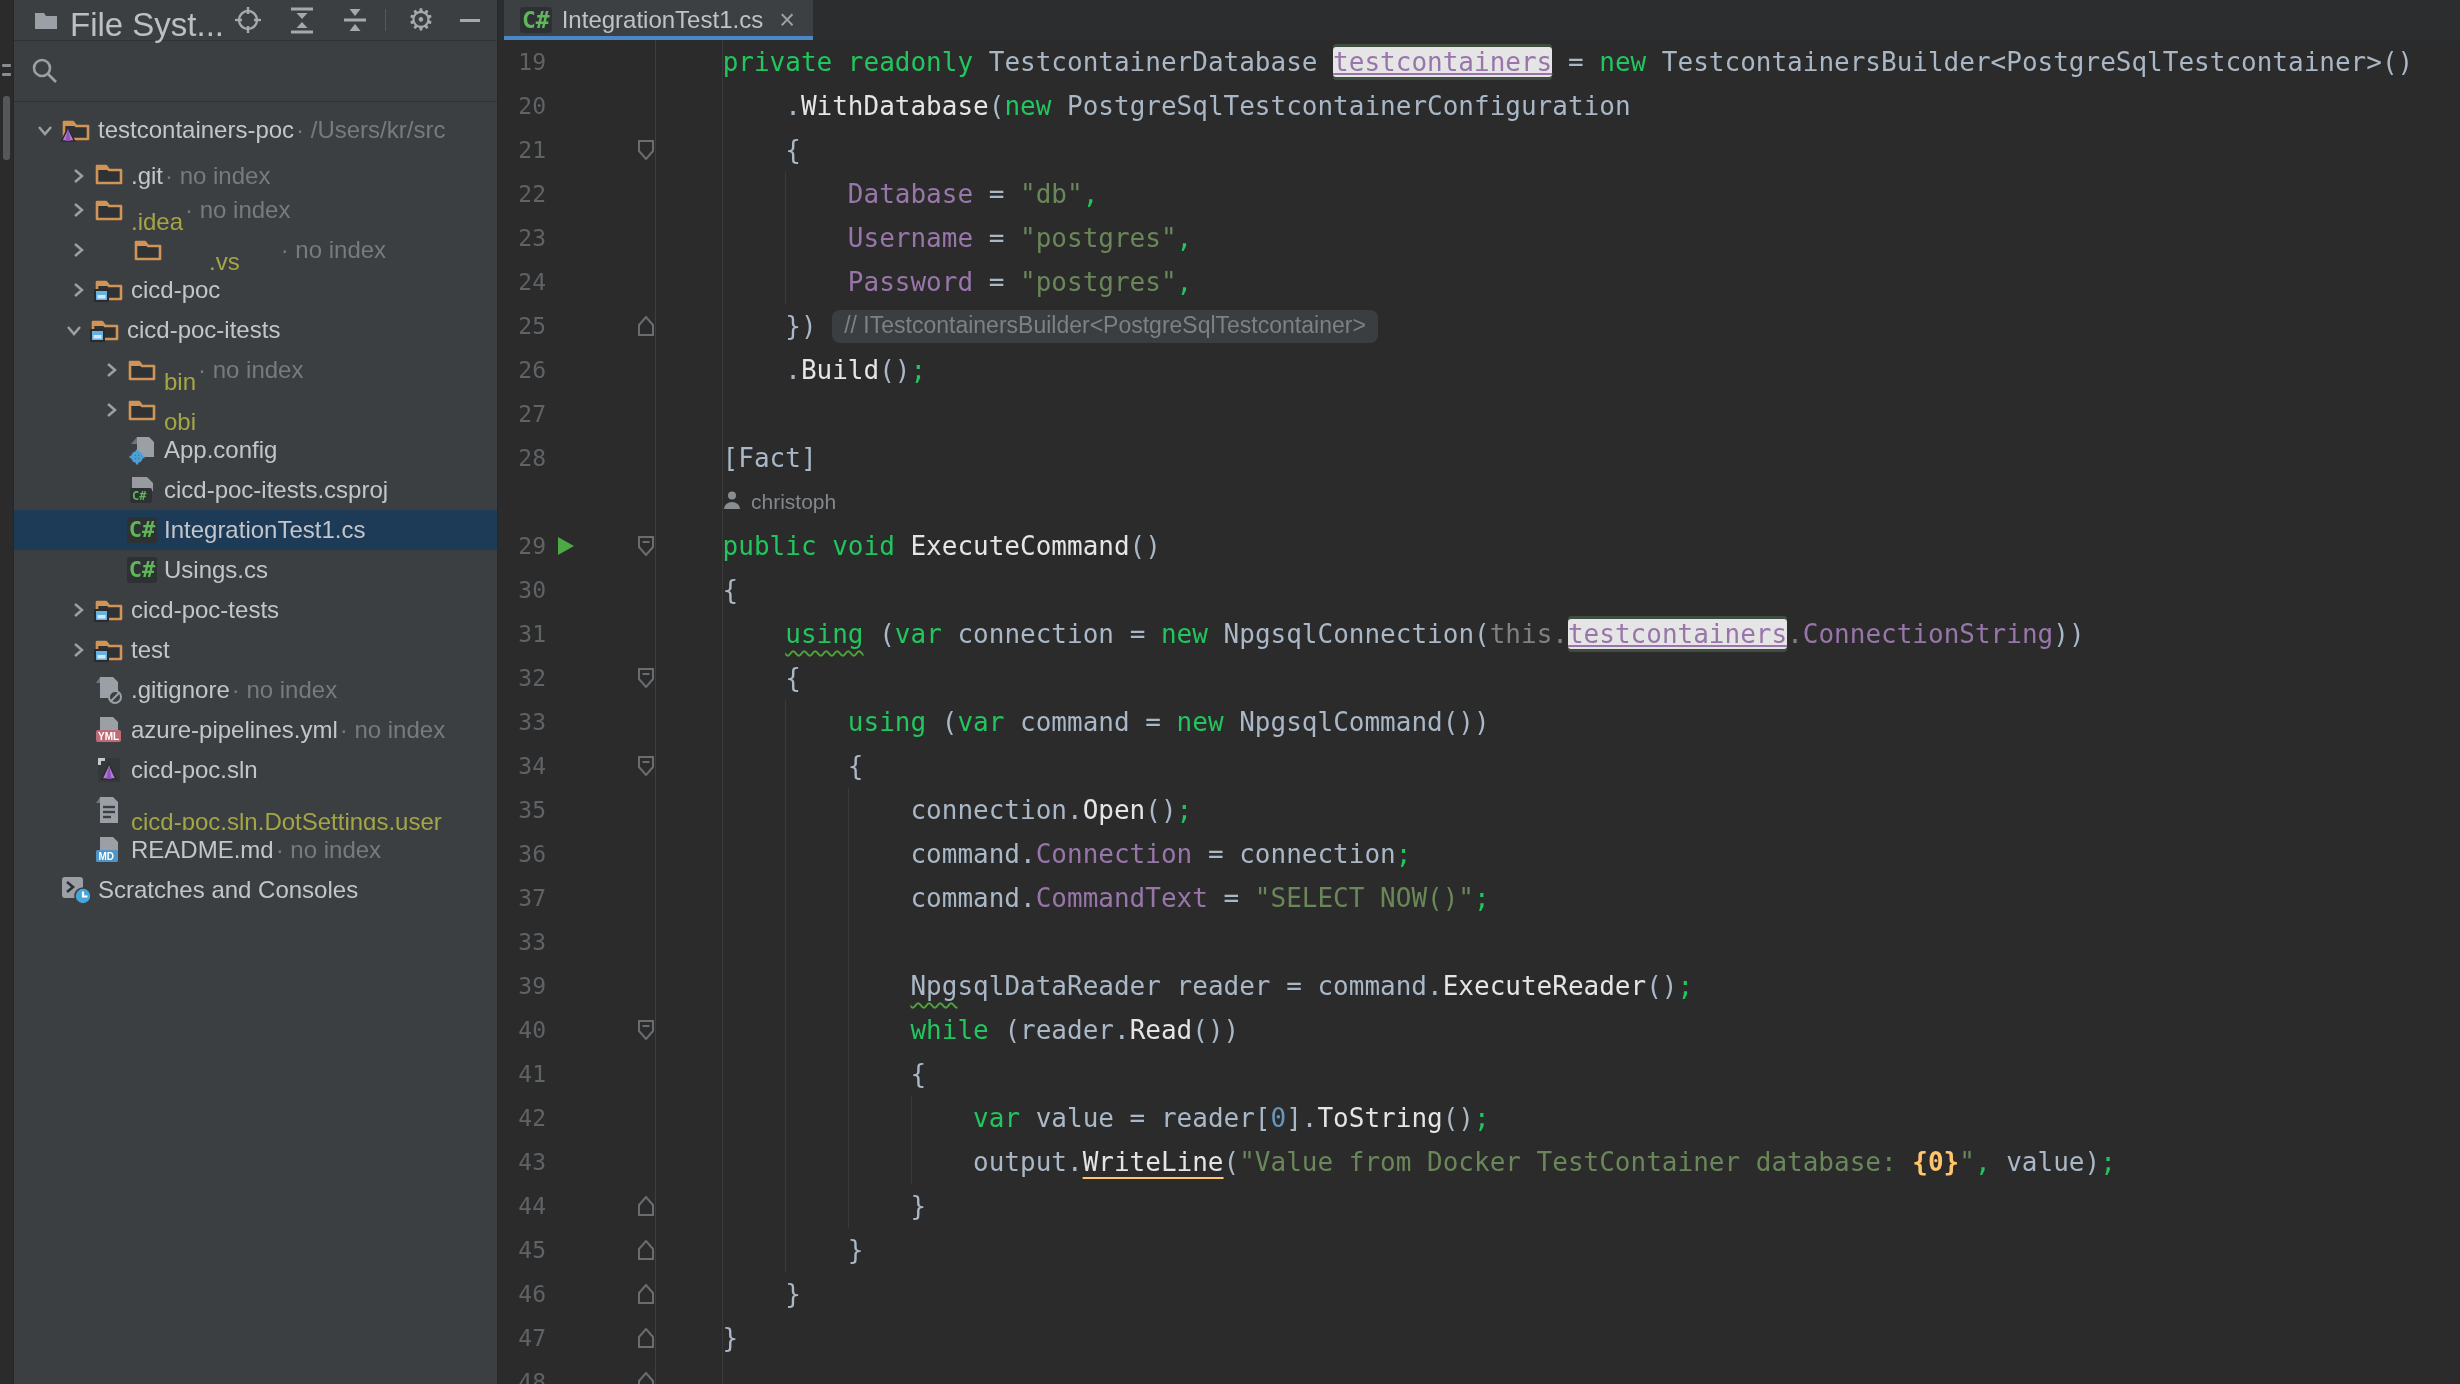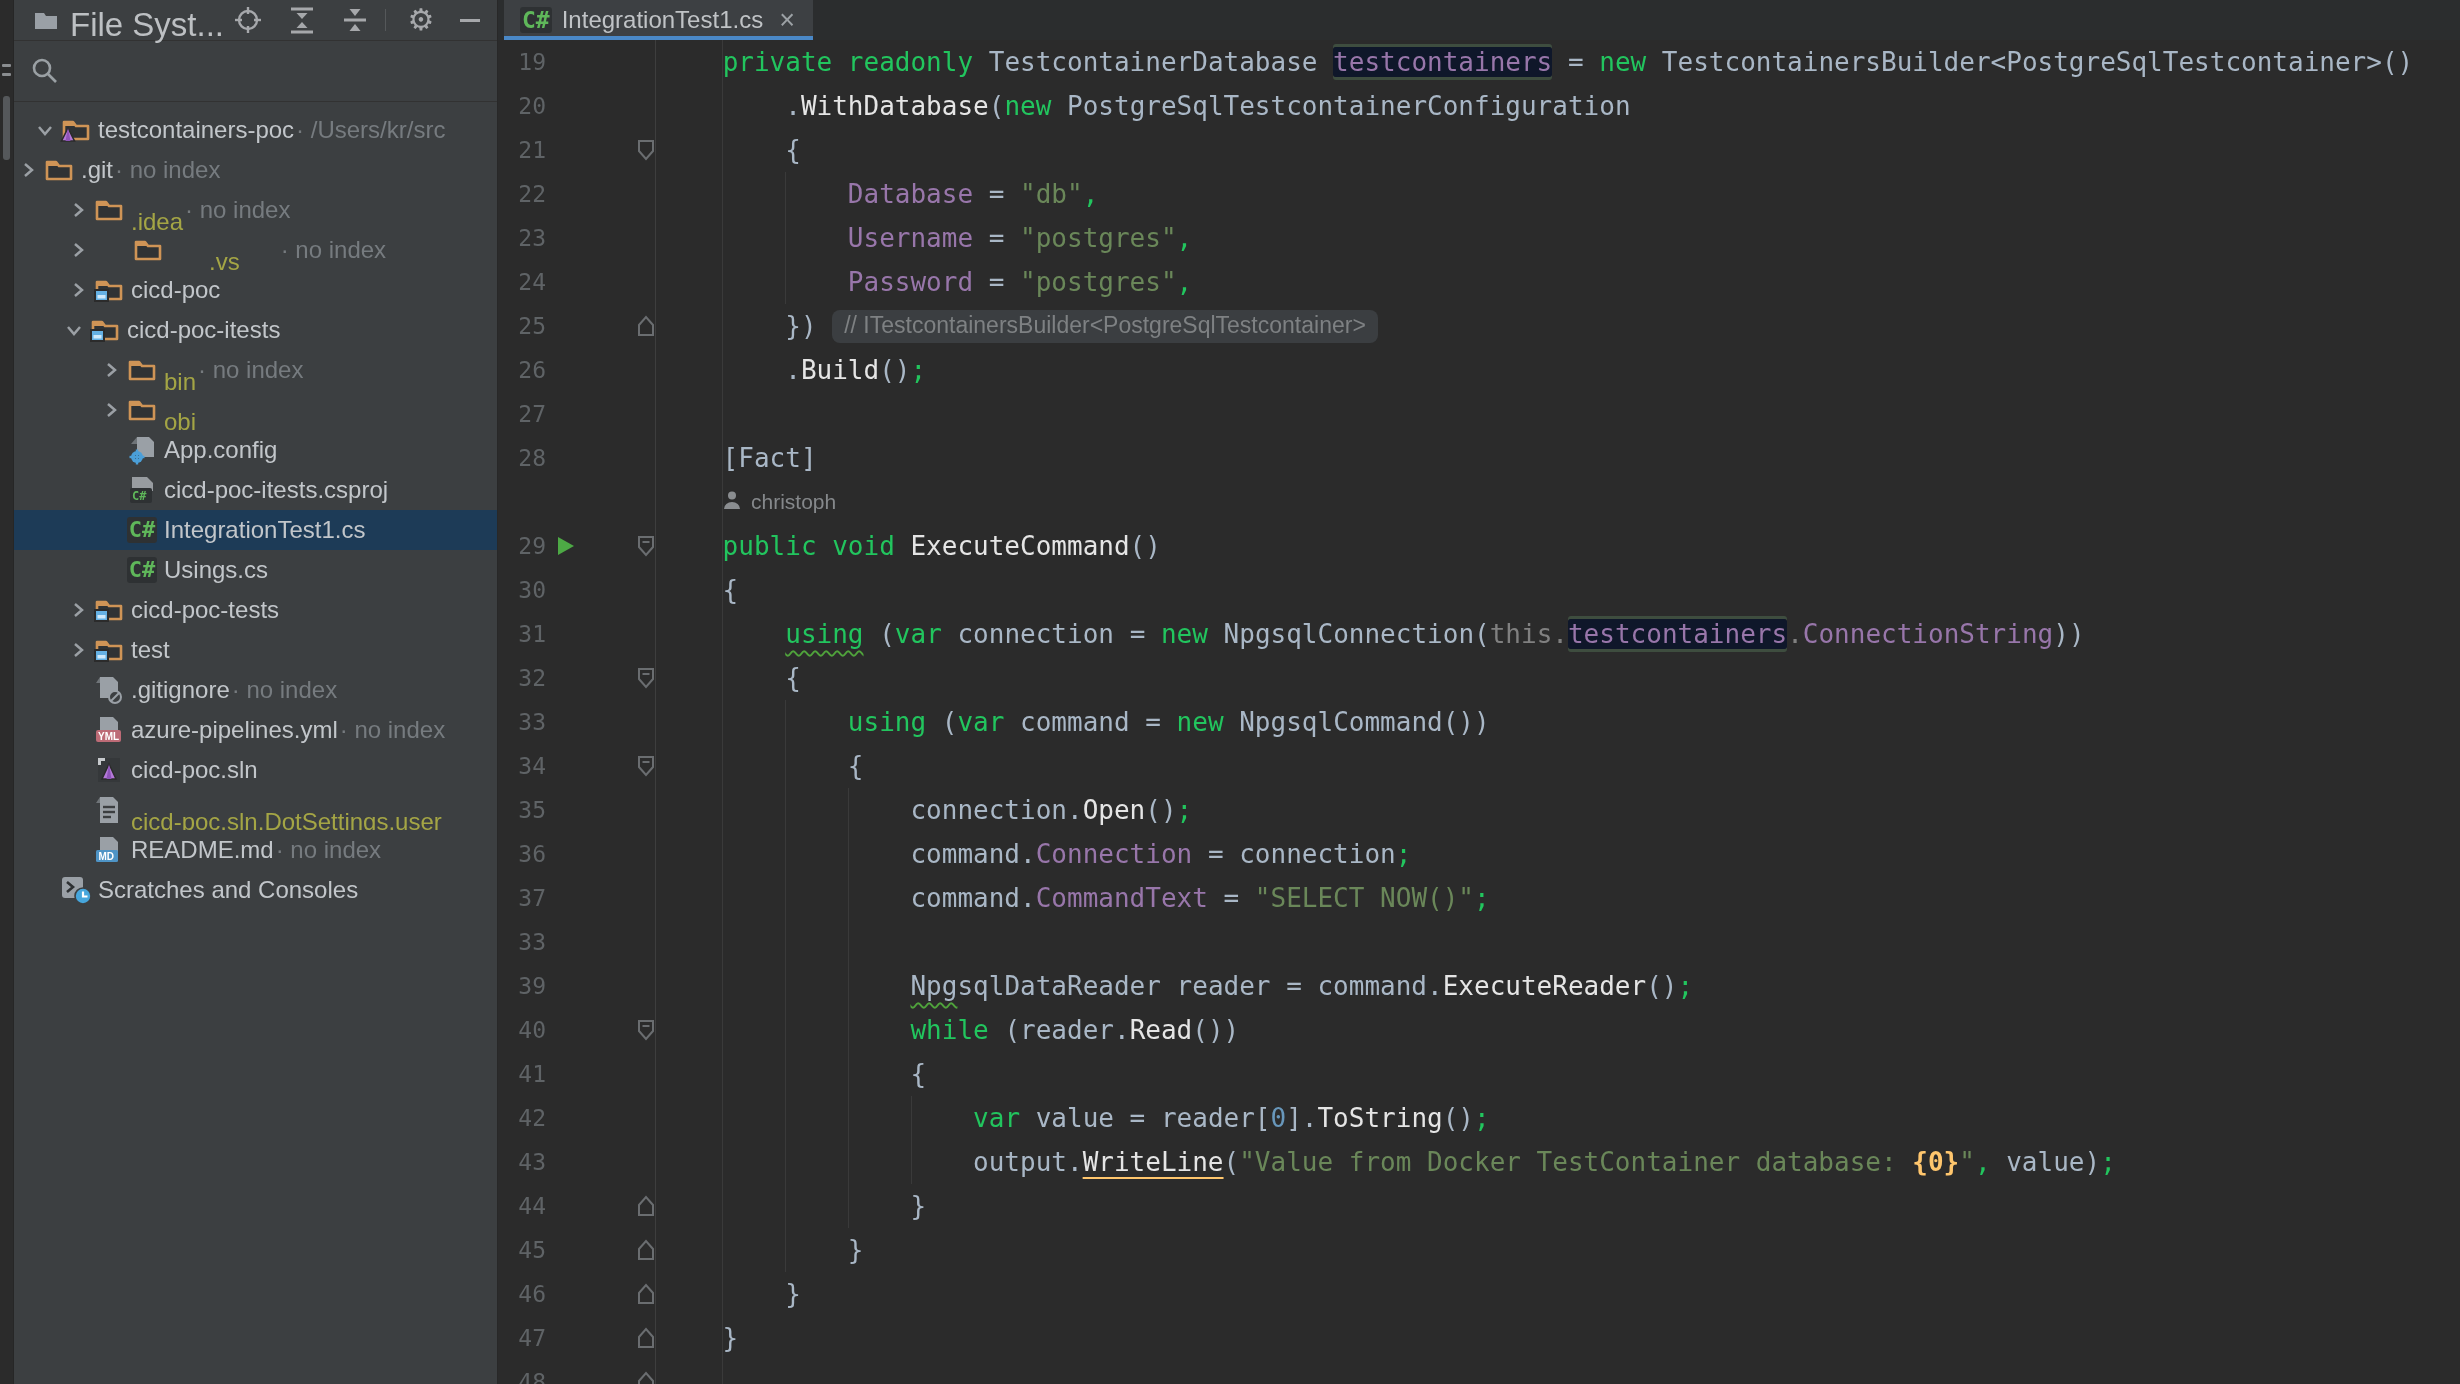--- a/index.html
+++ b/index.html
@@ -67,21 +67,21 @@
              font-size:21px;color:#85888b;font-family:"Liberation Sans",sans-serif;}
 
   .tk-k{color:#22c55e;margin-top:32px;}
   .tk-m{color:#e5e5e5;}
   .tk-s{color:#6a8759;}
   .tk-f{color:#9876aa;}
   .tk-n{color:#6897bb;}
   .tk-p{color:#a9b7c6;}
   .tk-d{color:#808080;}
   .tk-b{color:#ffc66d;font-weight:bold;}
-  .tk-hl{background:#0f172a;border-radius:3px;box-shadow:0 3px 0 #3e4d3f, 0 -3px 0 #3e4d3f;}
+  .tk-hl{background:#e5e5e5;border-radius:3px;box-shadow:0 3px 0 #3e4d3f, 0 -3px 0 #3e4d3f;text-decoration:underline;}
   .tk-wavy{text-decoration-line:underline;text-decoration-style:wavy;text-decoration-color:#4fa33b;
            text-decoration-thickness:2px;text-underline-offset:7px;}
   .tk-ul{text-decoration-line:underline;text-decoration-color:#ffc66d;text-decoration-thickness:2px;
          text-underline-offset:6px;}
   .tk-inlay{display:inline-block;font-family:"Liberation Sans",sans-serif;font-size:23px;color:#7e8183;
             background:#3b3e41;border-radius:8px;padding:2px 12px 4px;line-height:normal;vertical-align:2px;}
 </style>
 </head>
 <body>
 
@@ -150,21 +150,21 @@
             <svg width="32" height="30" viewBox="0 0 32 30">
               <path d="M4,24 v-17 h9 l3,4 h12 v13 z" fill="#2f3234" stroke="#cf9456" stroke-width="2.6" stroke-linejoin="round"></path>
               <path d="M4,7 h9 l3,4 h-12 z" fill="#cf9456"></path>
               <polygon points="8,13 14.5,26 1.5,26" fill="#b478d8" stroke="#2b2b2b" stroke-width="1.6"></polygon>
               <polygon points="8,13 10.5,26 5.5,26" fill="#8e54b8"></polygon>
             </svg>
           </span>
           <span class="tlabel">testcontainers-poc</span>
           <span class="tsuffix"> · /Users/kr/src</span>
         </div>
-        <div class="trow" style="">
+        <div class="trow" style="padding-left: 50px; align-items: flex-end;">
           <span class="tchev">
             <svg width="22" height="22" viewBox="0 0 22 22">
               <polyline points="8,5 15,11 8,17" fill="none" stroke="#9ba0a5" stroke-width="2.5"></polyline>
             </svg>
           </span>
           <span class="ticon">
             <svg width="32" height="30" viewBox="0 0 32 30">
               <path d="M4,24 v-17 h9 l3,4 h12 v13 z" fill="#2f3234" stroke="#cf9456" stroke-width="2.6" stroke-linejoin="round"></path>
               <path d="M4,7 h9 l3,4 h-12 z" fill="#cf9456"></path>
             </svg>

